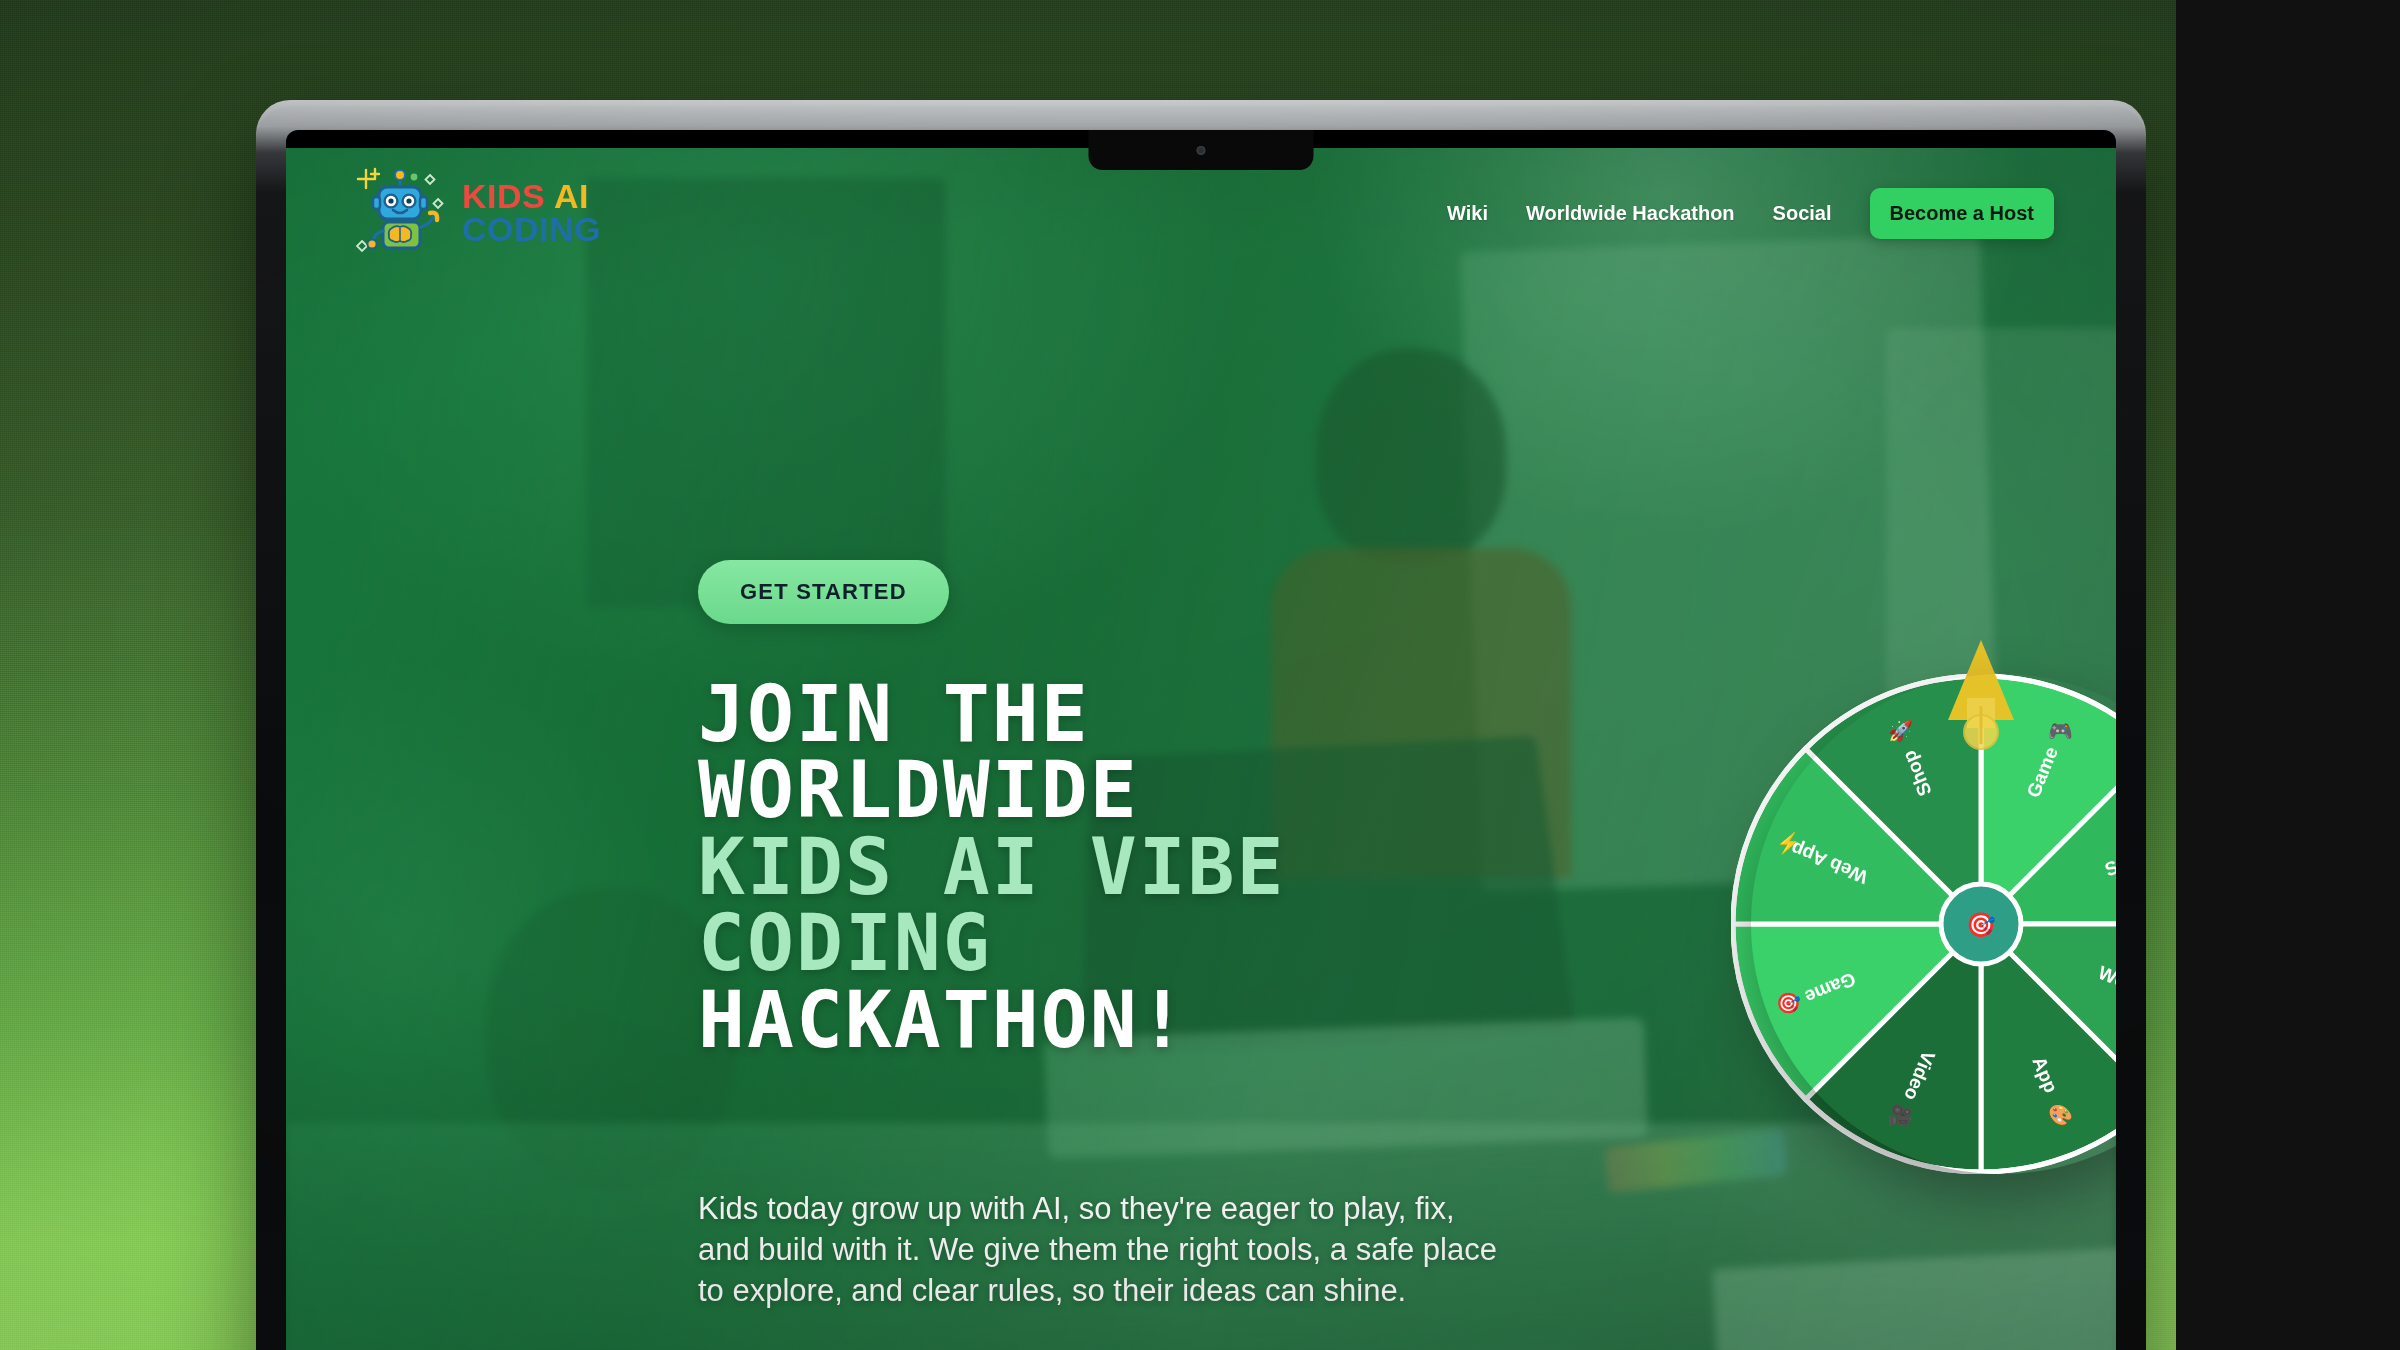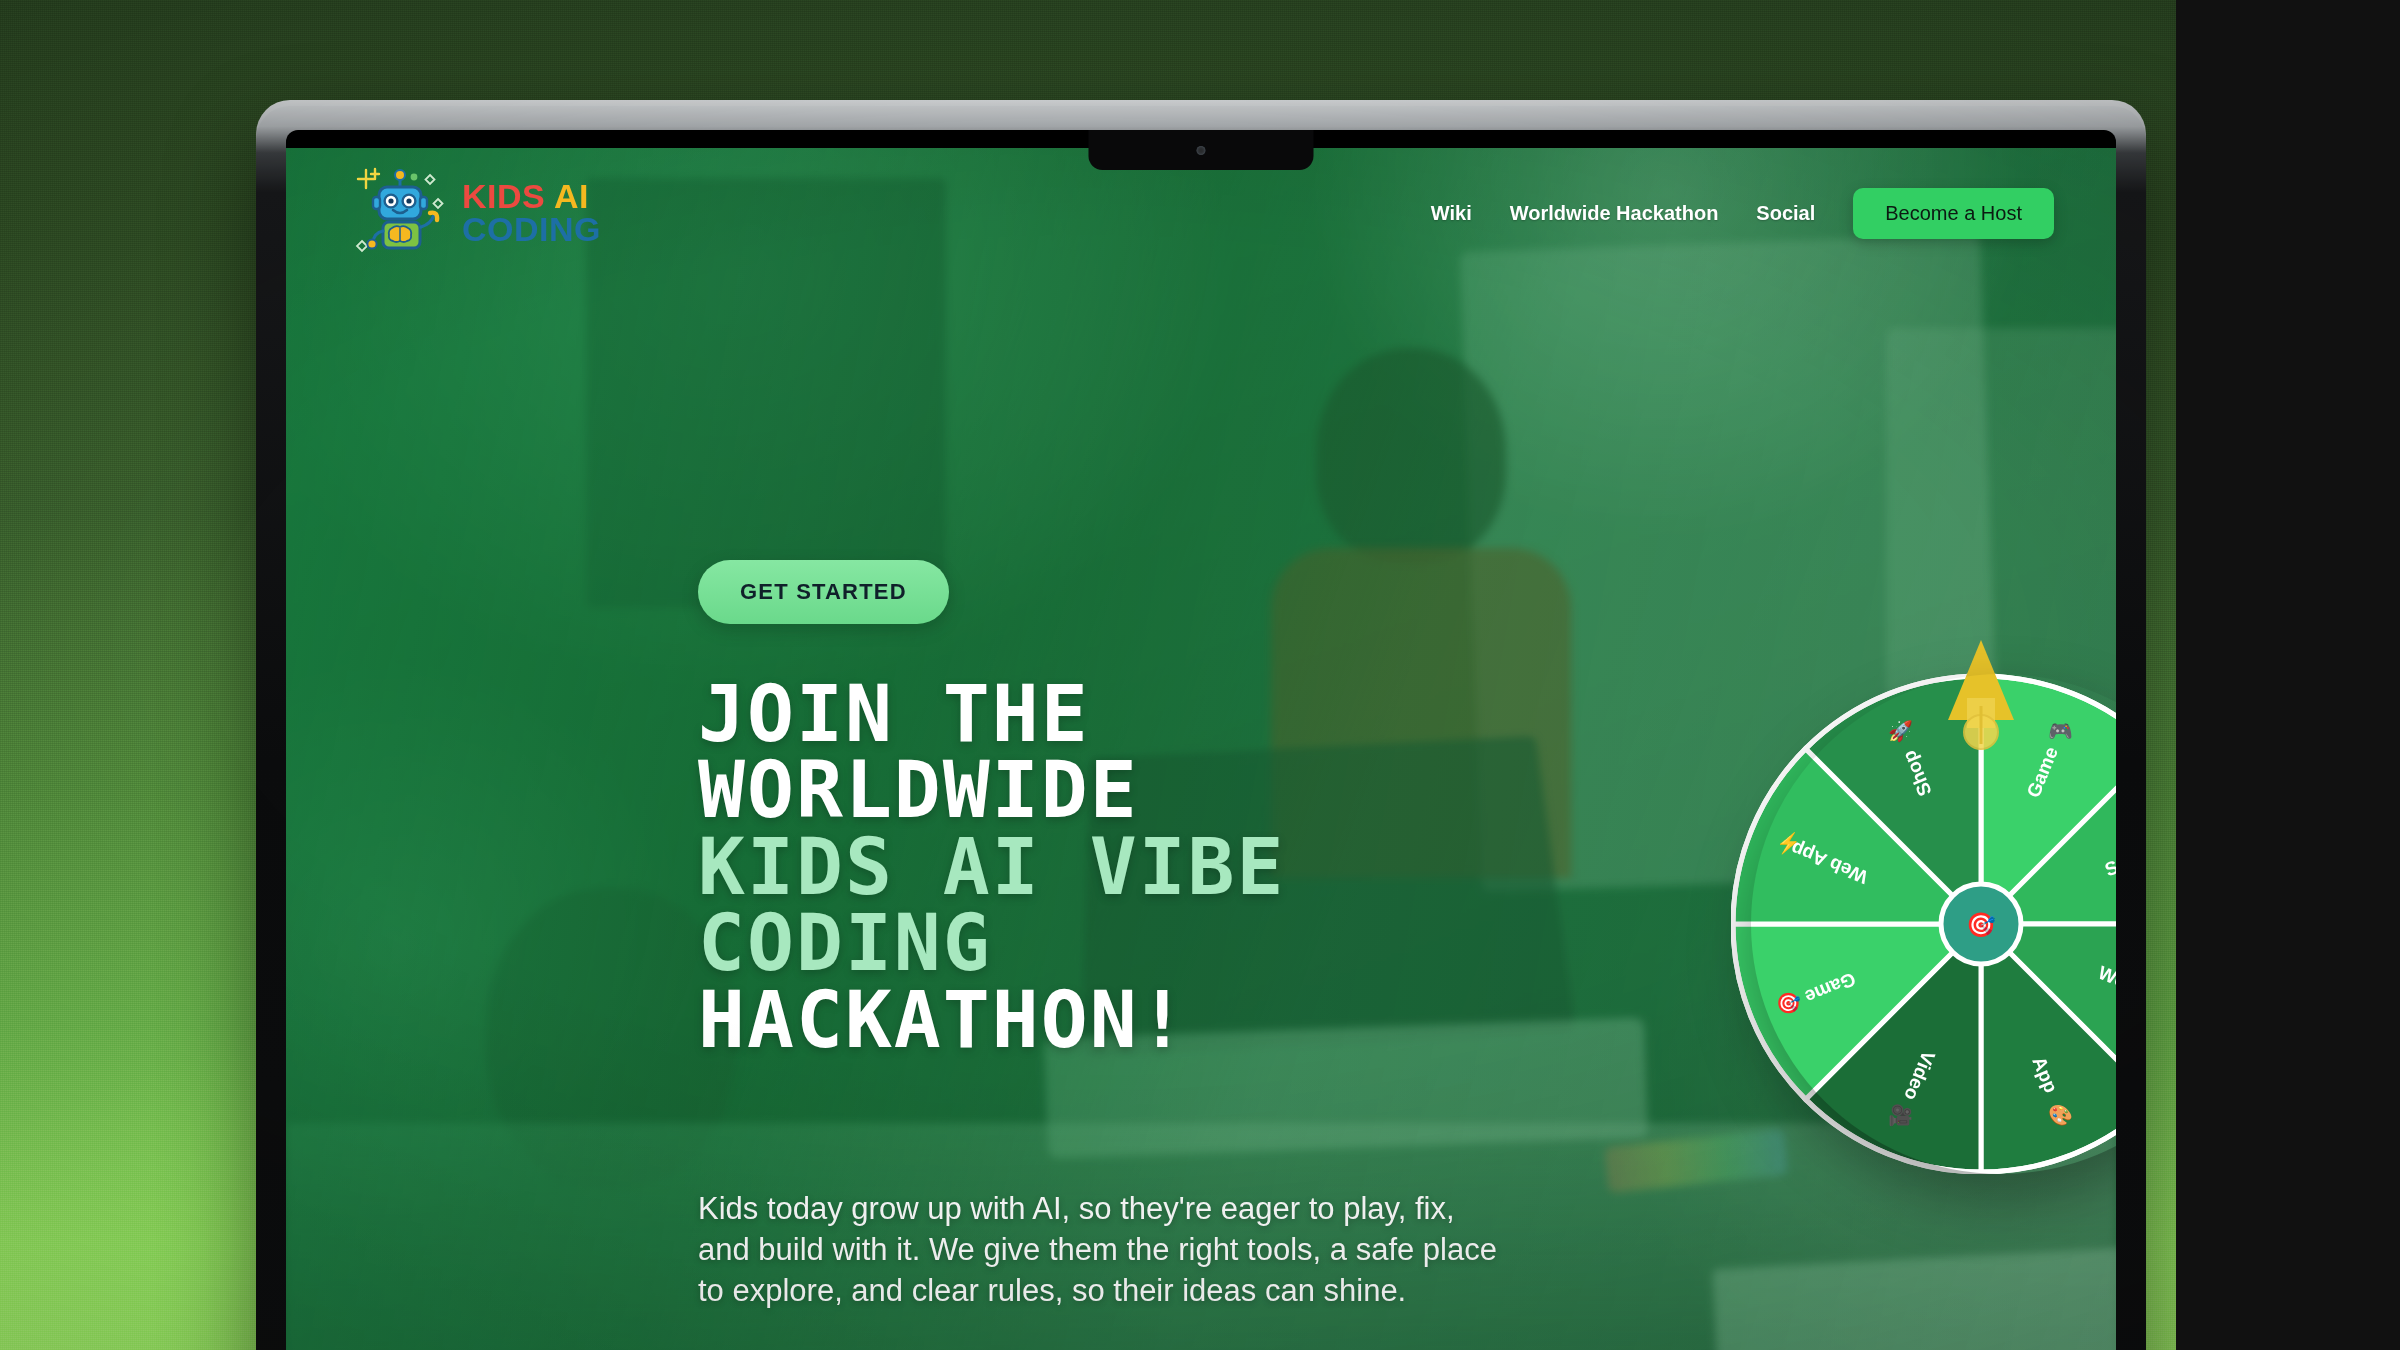--- a/index.html
+++ b/index.html
@@ -103,22 +103,22 @@
   .wm1 .k{color:#ec4a40;}
   .wm1 .ai{color:#f5b820;}
   .wm2{font-size:34px;font-weight:800;letter-spacing:.5px;color:#1d6fa5;}
 
   .nav{display:flex;align-items:center;gap:38px;}
   .nav a{
     color:#ffffff;font-size:20px;font-weight:700;text-decoration:none;white-space:nowrap;
     text-shadow:0 1px 2px rgba(0,0,0,.25);
   }
   .host-btn{
-    background:#32cf63;color:#0c1a12;font-size:20px;font-weight:400;
-    padding:14px 32px;border-radius:10px;border:none;cursor:pointer;white-space:nowrap;
+    background:#32cf63;color:#0c1a12;font-size:20px;font-weight:700;
+    padding:14px 20px;border-radius:10px;border:none;cursor:pointer;white-space:nowrap;
     box-shadow:0 4px 14px rgba(0,0,0,.22);
   }
   .get-started{
     position:absolute;left:412px;top:412px;
     background:linear-gradient(180deg,#86e7a2 0%,#6ad98b 100%);
     color:#10202a;font-size:22px;font-weight:700;letter-spacing:1.2px;
     padding:19px 42px;border:none;border-radius:999px;cursor:pointer;
     box-shadow:0 6px 18px rgba(0,0,0,.18);
   }
   .title{

